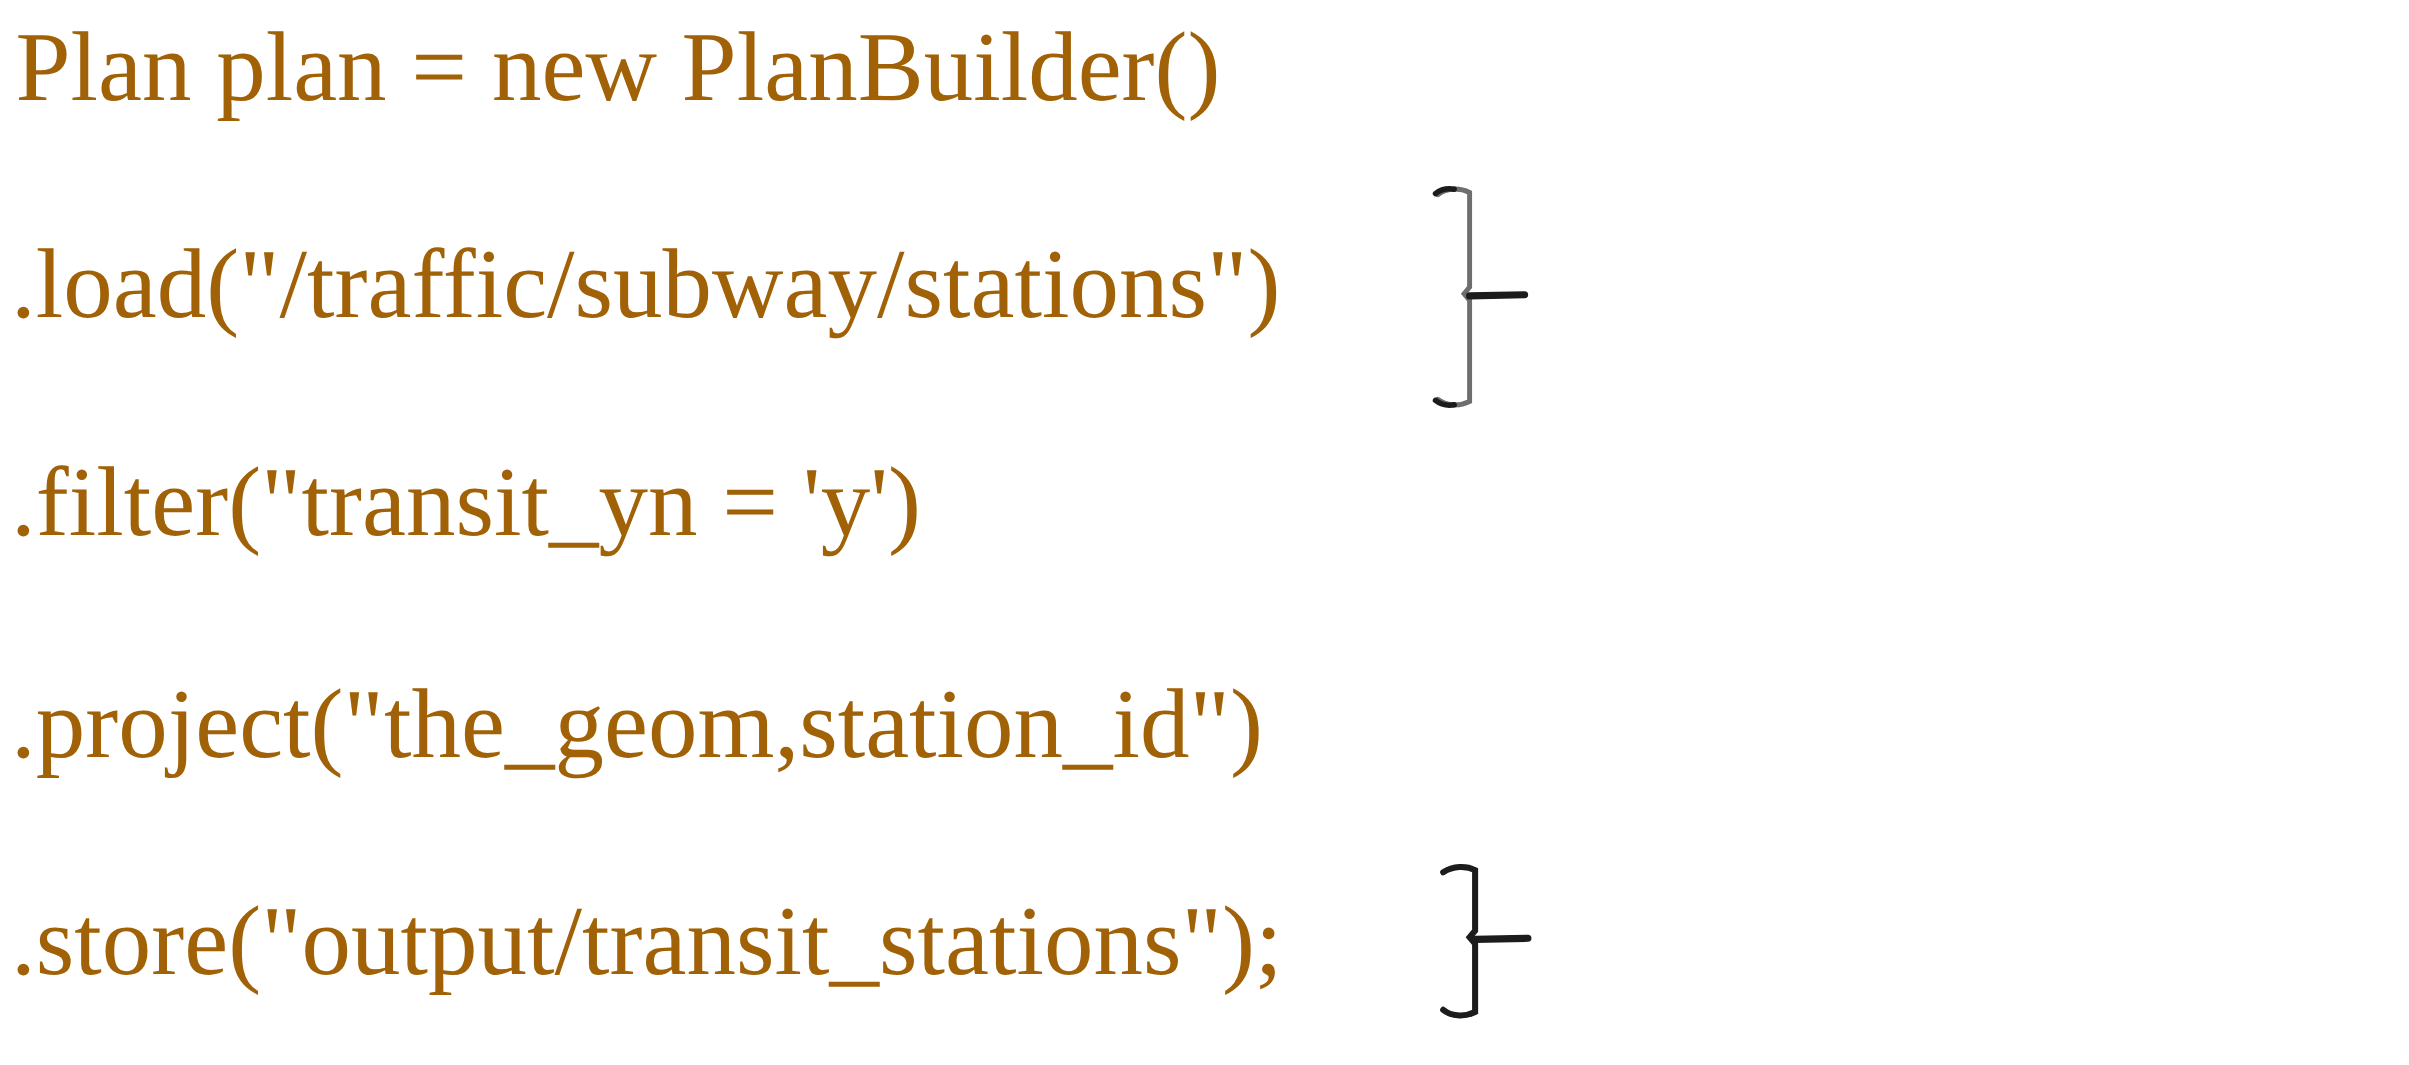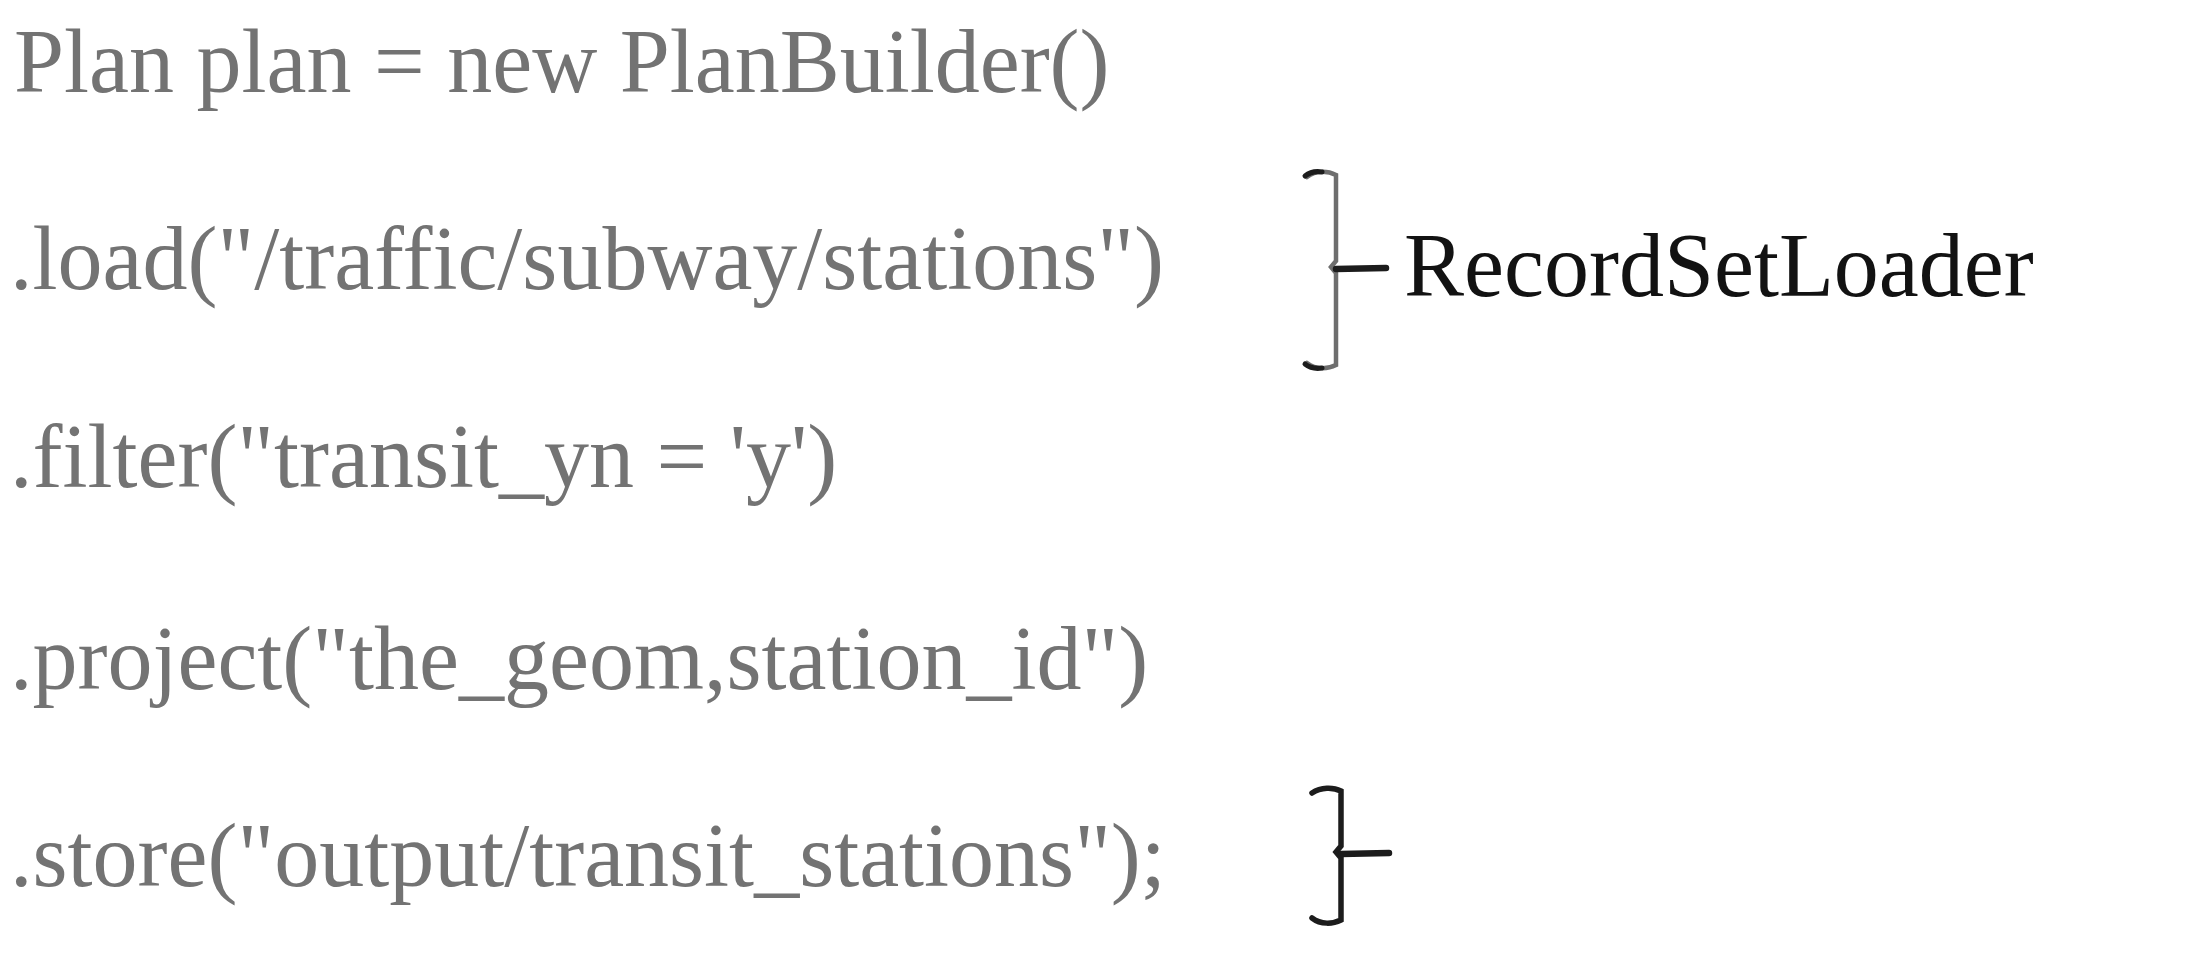--- a/index.html
+++ b/index.html
@@ -15,21 +15,21 @@
     font-family: "Liberation Serif", "DejaVu Serif", serif;
     color: #121212;
     overflow: hidden;
   }
   .code-line {
     position: absolute;
     left: 10px;
     font-size: 90px;
     line-height: 1.1;
     white-space: pre;
-    color: #737373;
+    color: #a16207;
   }
   .code-line.first { left: 14px; }
   .annotation-label {
     position: absolute;
     font-size: 90px;
     line-height: 1.1;
     white-space: pre;
     color: #121212;
   }
   .bracket {
@@ -50,20 +50,19 @@
   <div class="code-line" style="top:609px">.project("the_geom,station_id")</div>
 
   <div class="code-line" style="top:806px">.store("output/transit_stations");</div>
 
   <svg class="bracket" style="left:1298px; top:163px" width="94" height="214" viewBox="0 0 94 214">
     <path d="M9,14 C18,7 30,8 38,12 L38,98 L33,104 L38,110 L38,202 C30,206 18,207 9,200" fill="none" stroke="#6e6e6e" stroke-width="4.5" stroke-linecap="round"></path>
     <path d="M7,13 C12,9 18,8 24,9" fill="none" stroke="#1c1c1c" stroke-width="5" stroke-linecap="round"></path>
     <path d="M7,201 C12,205 18,206 24,205" fill="none" stroke="#1c1c1c" stroke-width="5" stroke-linecap="round"></path>
     <path d="M38,106 L88,105" fill="none" stroke="#1c1c1c" stroke-width="6.5" stroke-linecap="round"></path>
   </svg>
-  <div class="annotation-label" style="left:1404px; top:216px">RecordSetLoader</div>
 
   <svg class="bracket" style="left:1303px; top:780px" width="94" height="152" viewBox="0 0 94 152">
     <path d="M9,13 C18,7 30,7 38,11 L38,66 L33,72 L38,78 L38,140 C30,144 18,145 9,138" fill="none" stroke="#1c1c1c" stroke-width="5.5" stroke-linecap="round"></path>
     <path d="M38,74 L86,73" fill="none" stroke="#1c1c1c" stroke-width="6.5" stroke-linecap="round"></path>
   </svg>
 
 </div>
 
 </body></html>

